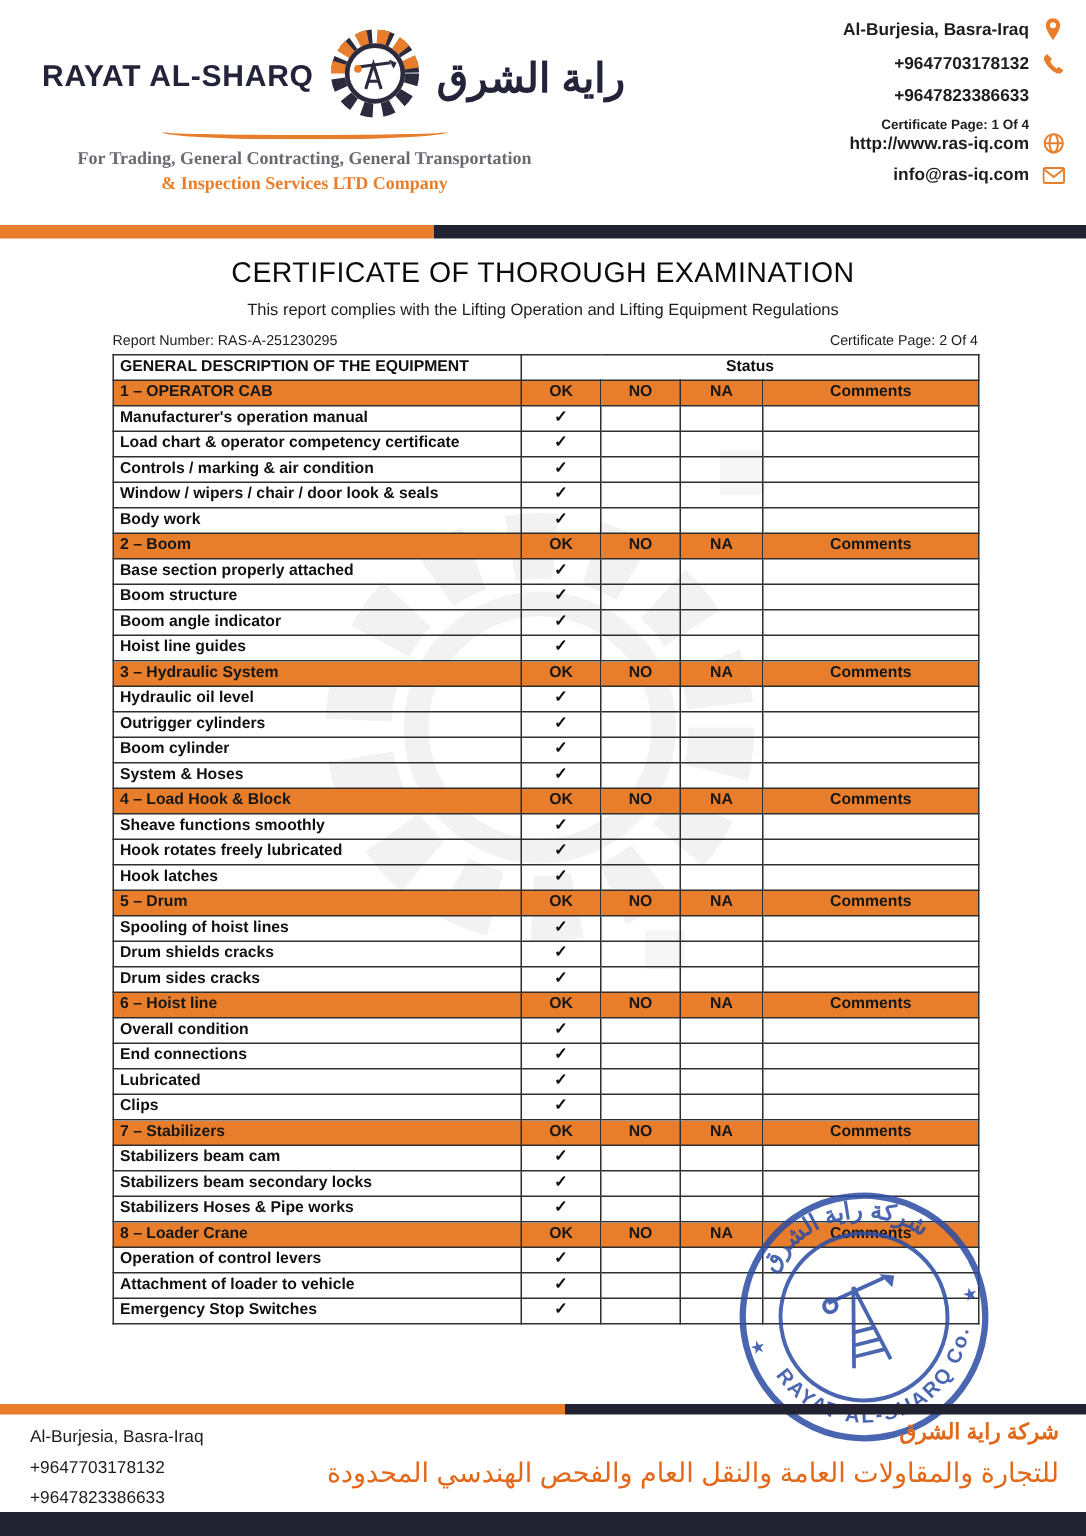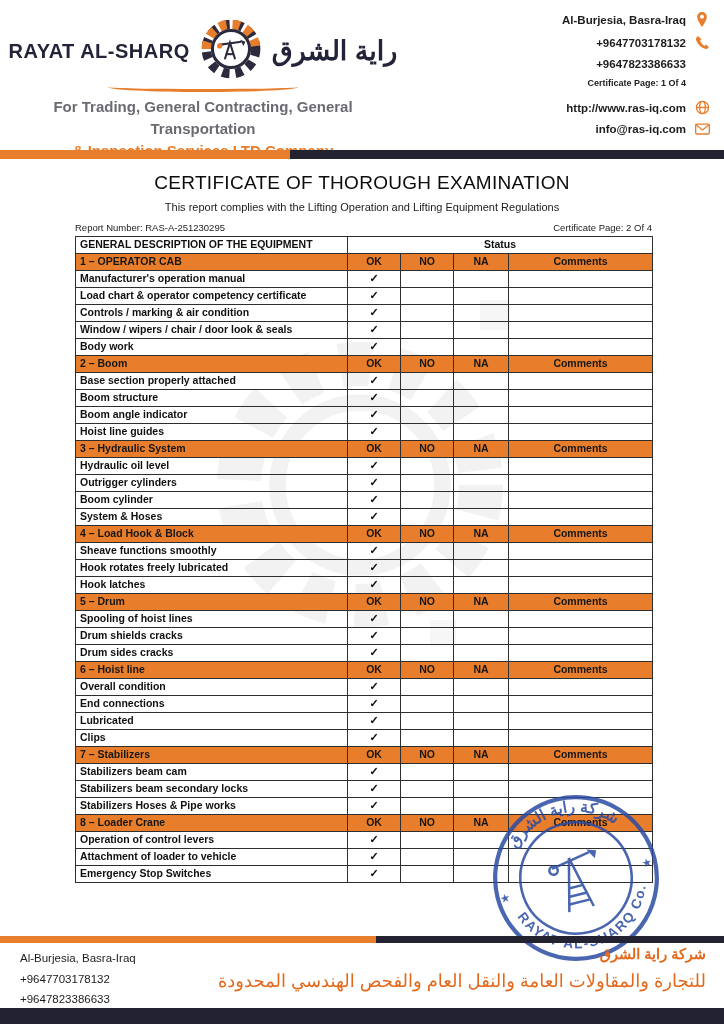--- a/index.html
+++ b/index.html
@@ -1,32 +1,32 @@
 <!DOCTYPE html>
 <html><head>
 <meta charset="utf-8">
 <style>
   html,body{margin:0;padding:0;background:#e8e8e8;}
   .page{position:relative;width:724px;height:1024px;background:#ffffff;overflow:hidden;
         font-family:"Liberation Sans",sans-serif;margin:0 auto;}
 
   
   .logo-block{position:absolute;left:28px;top:16px;width:350px;text-align:center;}
-  .logo-row{display:flex;align-items:center;justify-content:center;gap:8px;}
+  .logo-row{display:flex;align-items:center;justify-content:space-between;gap:8px;}
   .company-name{font-size:20px;font-weight:bold;color:#23233a;letter-spacing:.5px;white-space:nowrap;}
   .company-name-ar{font-size:27px;font-weight:bold;color:#23233a;white-space:nowrap;}
   .logo-swoosh{width:190px;height:7px;border-bottom:3px solid #E87E2B;border-radius:0 0 55% 55%;margin:-4px auto 4px;}
-  .tagline{font-size:15px;font-weight:bold;color:#6a6a72;line-height:1.45;}
+  .tagline{font-size:12px;font-weight:bold;color:#6a6a72;line-height:1.45;font-family:Liberation Serif, serif;}
   .tagline .line2{color:#E87E2B;}
 
   .contact-block{position:absolute;right:14px;top:12px;width:250px;font-size:11.5px;font-weight:bold;color:#1d1d1d;}
   .contact-line{display:flex;justify-content:flex-end;align-items:center;gap:8px;margin-bottom:8px;}
   .contact-line .icon{width:16px;display:flex;justify-content:center;flex:0 0 16px;}
   .contact-line.no-icon{padding-right:24px;}
-  .cert-small{font-size:9px;margin-bottom:12px;}
+  .cert-small{font-size:9px;margin-bottom:0;}
   .icon svg{display:block;}
 
   .top-divider{position:absolute;left:0;top:150px;width:724px;height:9px;
     background:linear-gradient(to right,#E87E2B 0,#E87E2B 40%,#232230 40%,#232230 100%);}
 
   
   .doc-title{position:absolute;top:172px;left:0;width:724px;text-align:center;
     font-size:19px;font-weight:normal;color:#0c0c0c;letter-spacing:.3px;}
   .doc-subtitle{position:absolute;top:201px;left:0;width:724px;text-align:center;
     font-size:11px;color:#1c1c1c;}

